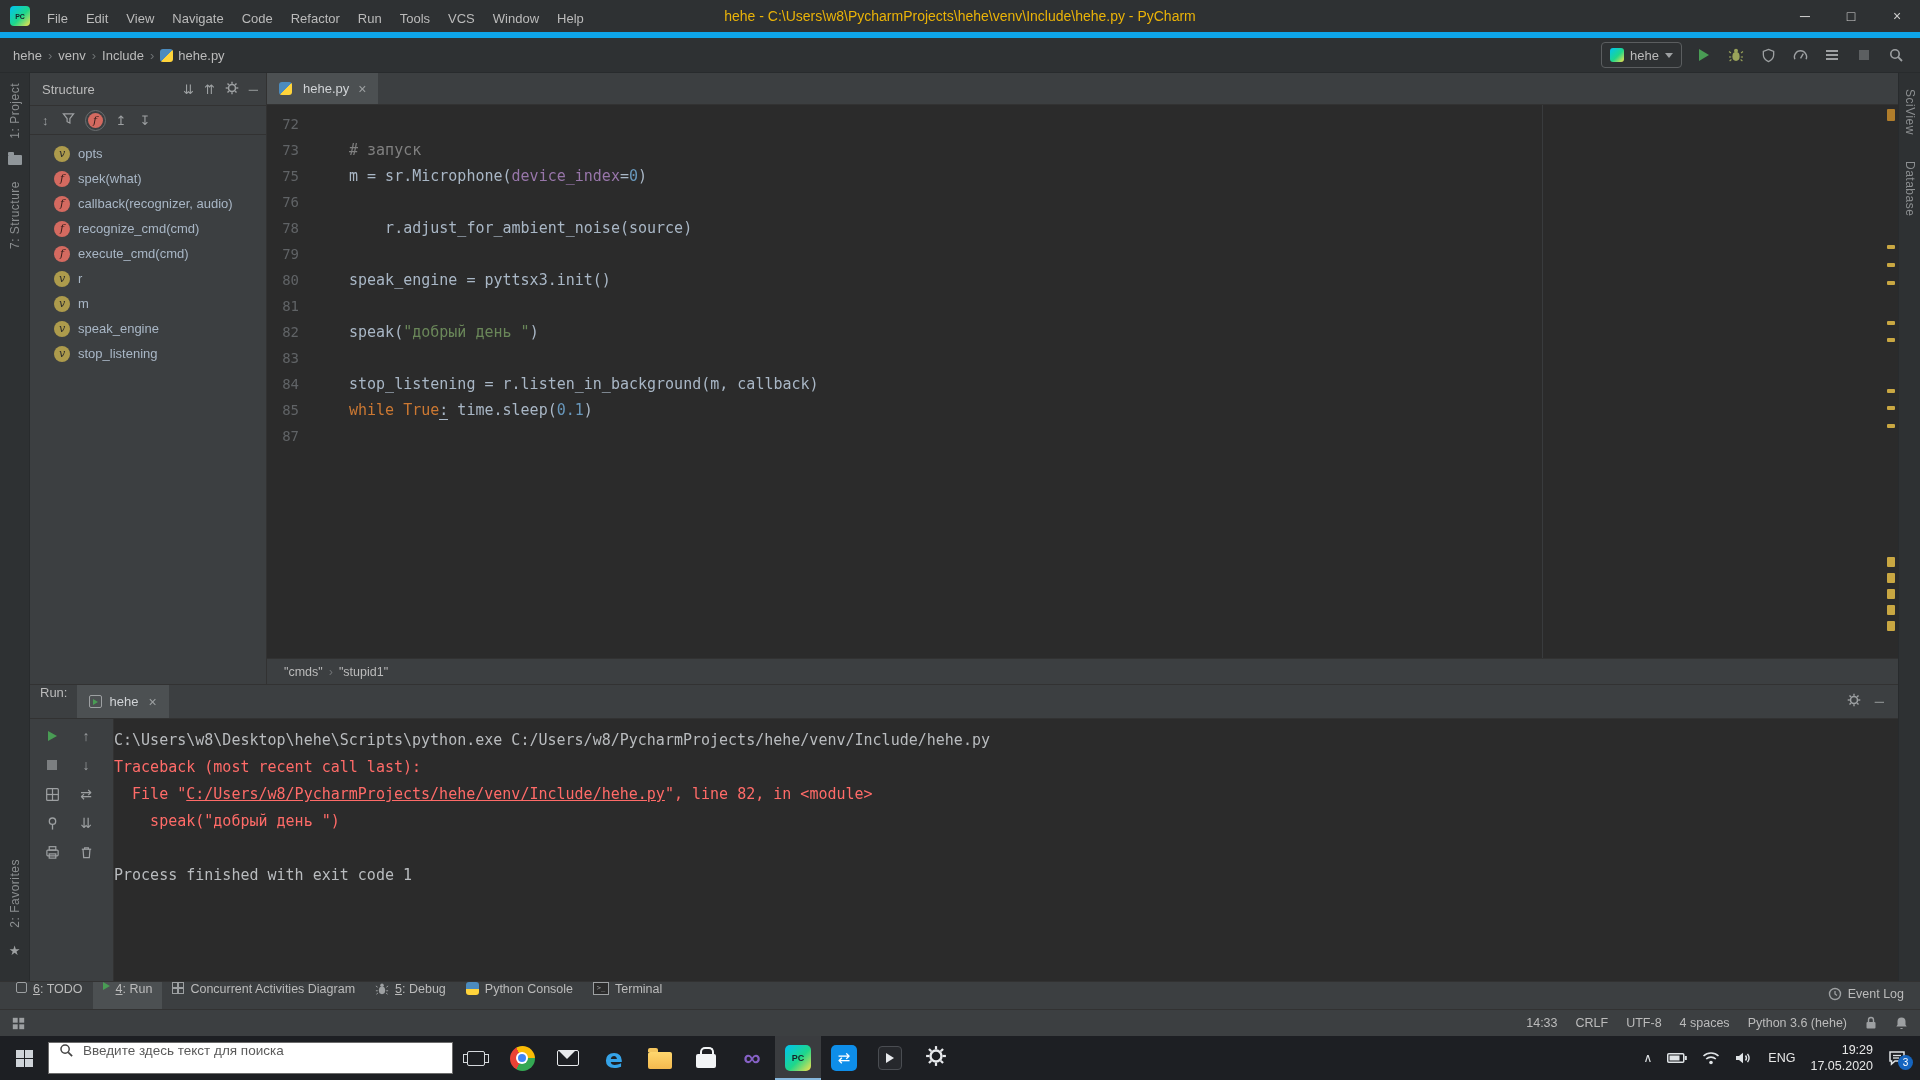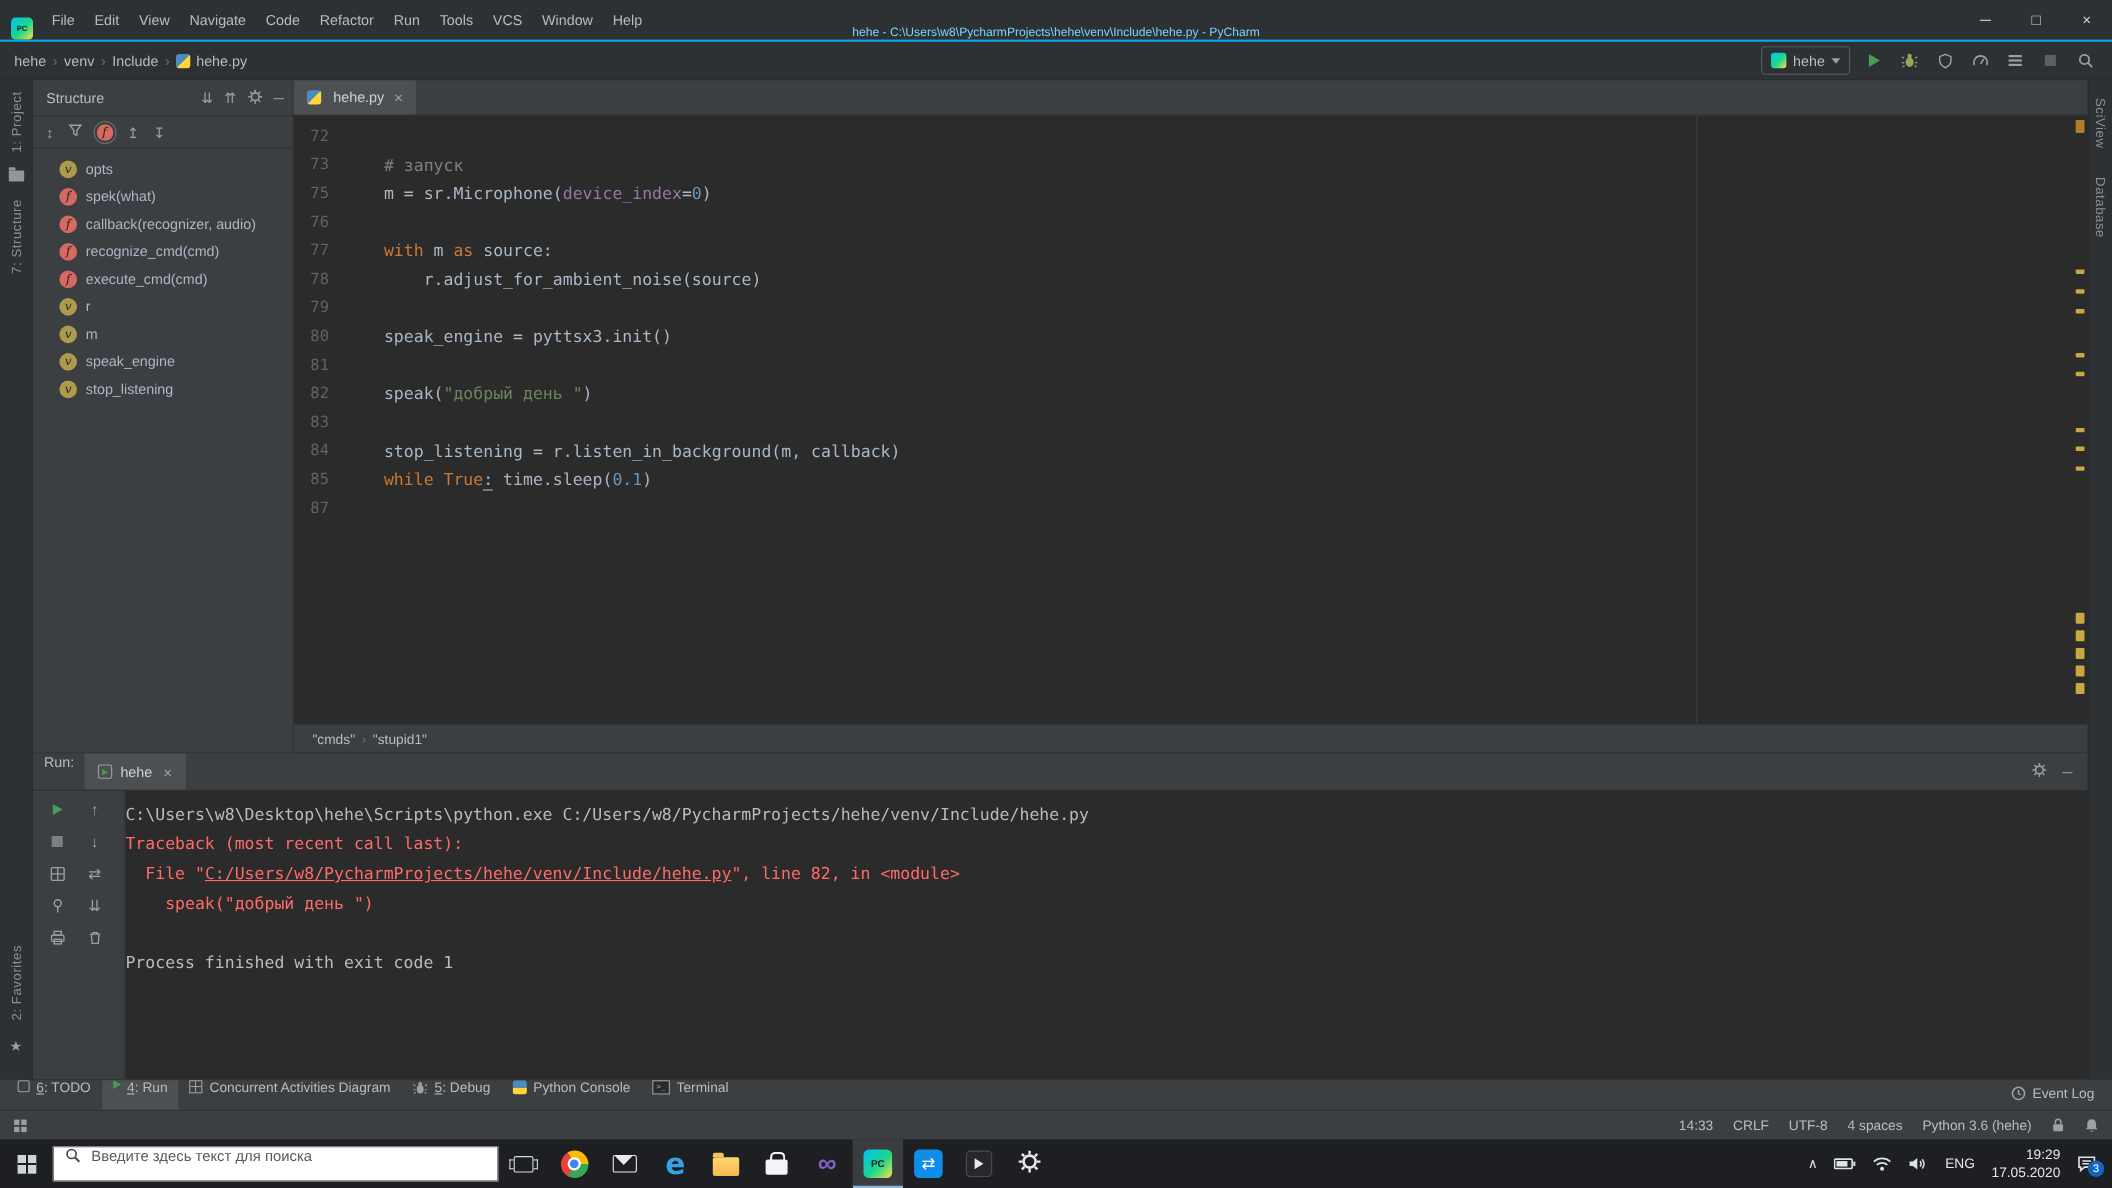--- a/index.html
+++ b/index.html
@@ -1,27 +1,27 @@
 <!DOCTYPE html>
 <html style="--c-keyword: #cc7832; --c-string: #6a8759; --c-number: #6897bb; --c-comment: #808080; --c-parameter: #9876aa; --c-error: #ff6b68; --c-foreground: #a9b7c6; --c-run_green: #499c54; --c-editor_bg: #2b2b2b; --c-panel_bg: #3c3f41; --c-taskbar_bg: #1d1f23;"><head>
 <meta charset="utf-8">
 <style>
   *{margin:0;padding:0;box-sizing:border-box}
   html,body{width:1920px;height:1080px;overflow:hidden;background:#2b2b2b;
     font-family:"Liberation Sans",sans-serif;-webkit-font-smoothing:antialiased}
   .screen{position:relative;width:1920px;height:1080px;display:flex;flex-direction:column;color:#bbb}
 
   
-  .titlebar{height:38px;background:#2e3133;border-bottom:2px solid #0ea5e9;display:flex;align-items:flex-end;position:relative;flex:none}
+  .titlebar{height:38px;background:#2e3133;border-bottom:6px solid #0ea5e9;display:flex;align-items:center;position:relative;flex:none}
   .logo{width:20px;height:20px;border-radius:4px;margin:0 8px 0 10px;flex:none;
     background:linear-gradient(135deg,#00c3f2,#1fd78a 55%,#f7e14c);display:flex;align-items:center;justify-content:center;
     font-size:7px;font-weight:bold;color:#15222b}
   #menus{display:flex;height:100%}
   .menu-item{padding:0 9px;line-height:38px;font-size:13px;color:#bbbbbb;cursor:default}
-  .win-title{position:absolute;left:50%;transform:translateX(-50%);color:#7dd3fc;font-size:11px;white-space:nowrap}
+  .win-title{position:absolute;left:50%;transform:translateX(-50%);color:#eab308;font-size:14px;white-space:nowrap}
   .win-controls{margin-left:auto;display:flex;height:100%}
   .win-btn{width:46px;display:flex;align-items:center;justify-content:center;color:#cfcfcf;font-size:14px}
 
   
   .navbar{height:35px;background:#2e3133;border-bottom:1px solid #282b2d;display:flex;align-items:center;padding:0 10px;font-size:13px;flex:none}
   #crumbs{display:flex;align-items:center}
   .crumb{padding:0 3px;color:#bbbbbb;display:flex;align-items:center;white-space:nowrap}
   .crumb-sep{color:#6e7274;padding:0 3px}
   .py-file-icon{width:13px;height:13px;border-radius:3px;background:linear-gradient(135deg,#4b8bbe 50%,#ffd43b 50%);display:inline-block;margin-right:5px;flex:none}
   #nav-actions{margin-left:auto;display:flex;align-items:center;gap:12px;padding-right:4px}
@@ -363,24 +363,20 @@
      <span class="gutter">73</span>
      <span class="code"><span class="tok tok-comment"># запуск</span></span>
                 </div>
                 <div class="code-line">
      <span class="gutter">75</span>
      <span class="code"><span class="tok tok-default">m = sr.Microphone(</span><span class="tok tok-param">device_index</span><span class="tok tok-default">=</span><span class="tok tok-number">0</span><span class="tok tok-default">)</span></span>
                 </div>
                 <div class="code-line">
      <span class="gutter">76</span>
      <span class="code"></span>
-                </div>
-                <div class="code-line">
-     <span class="gutter">77</span>
-     <span class="code"><span class="tok tok-keyword">with</span><span class="tok tok-default"> m </span><span class="tok tok-keyword">as</span><span class="tok tok-default"> source:</span></span>
                 </div>
                 <div class="code-line">
      <span class="gutter">78</span>
      <span class="code"><span class="tok tok-default">    r.adjust_for_ambient_noise(source)</span></span>
                 </div>
                 <div class="code-line">
      <span class="gutter">79</span>
      <span class="code"></span>
                 </div>
                 <div class="code-line">

